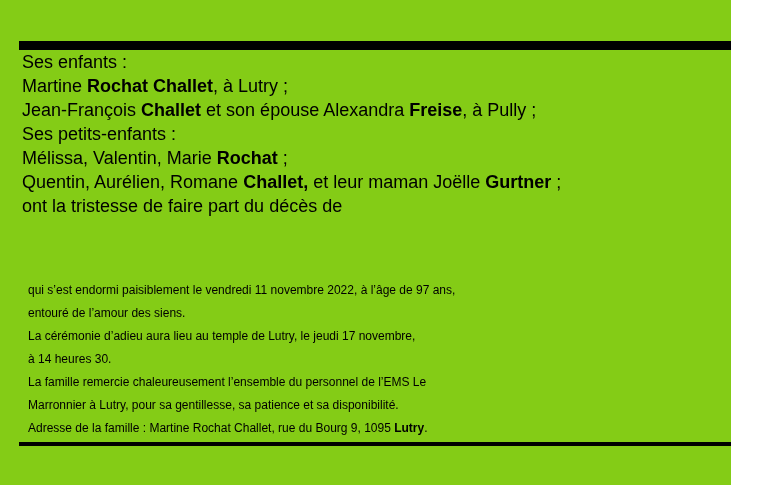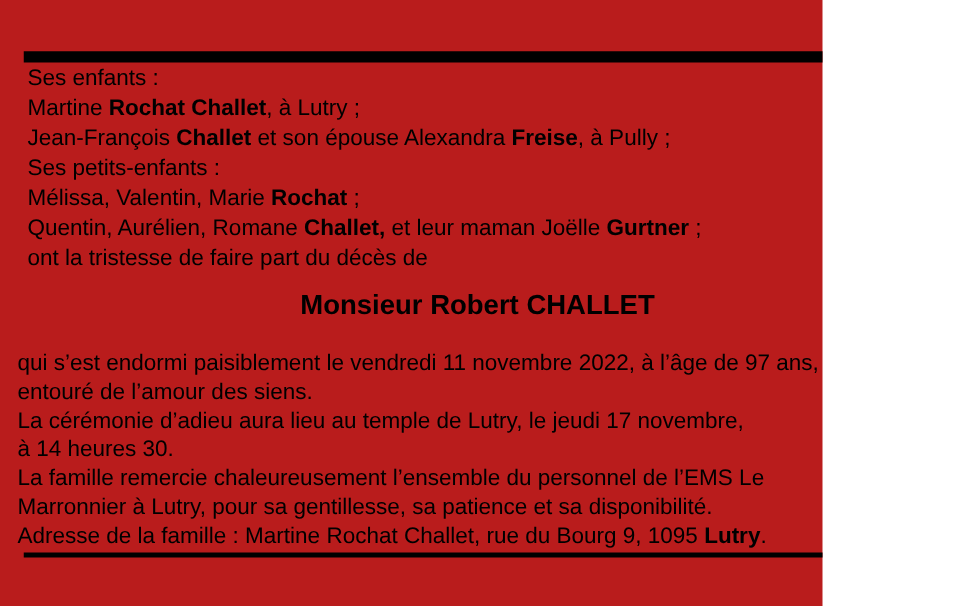--- a/index.html
+++ b/index.html
@@ -7,24 +7,24 @@
     padding: 0;
     width: 765px;
     height: 485px;
     background: #ffffff;
     font-family: "Liberation Sans", sans-serif;
     color: #000000;
     -webkit-font-smoothing: antialiased;
   }
   .page {
     position: relative;
-    width: 658px;
+    width: 731px;
     height: 485px;
     overflow: hidden;
-    background: #b91c1c;
+    background: #84cc16;
   }
   .rule {
     position: absolute;
     left: 19px;
     width: 726px;
     background: #000000;
   }
   .rule-top {
     top: 41px;
     height: 9px;
@@ -37,24 +37,24 @@
     position: absolute;
     left: 22px;
     top: 50px;
     width: 730px;
     font-size: 18px;
     line-height: 24px;
     white-space: pre;
   }
   .body-block {
     position: absolute;
-    left: 14px;
+    left: 28px;
     top: 279px;
     width: 730px;
-    font-size: 18px;
+    font-size: 12px;
     line-height: 23px;
     white-space: pre;
   }
   .title {
     position: absolute;
     left: 19px;
     top: 231px;
     width: 726px;
     margin: 0;
     text-align: center;
@@ -73,19 +73,18 @@
 </style>
 </head>
 <body>
 
 <div class="page">
 
   <div class="rule rule-top"></div>
 
   <div class="intro-block"><div class="line"><span>Ses enfants :</span></div><div class="line"><span>Martine </span><span class="bold">Rochat Challet</span><span>, à Lutry ;</span></div><div class="line"><span>Jean-François </span><span class="bold">Challet</span><span> et son épouse Alexandra </span><span class="bold">Freise</span><span>, à Pully ;</span></div><div class="line"><span>Ses petits-enfants :</span></div><div class="line"><span>Mélissa, Valentin, Marie </span><span class="bold">Rochat</span><span> ;</span></div><div class="line"><span>Quentin, Aurélien, Romane </span><span class="bold">Challet,</span><span> et leur maman Joëlle </span><span class="bold">Gurtner</span><span> ;</span></div><div class="line"><span>ont la tristesse de faire part du décès de</span></div></div>
 
-  <h1 class="title">Monsieur Robert CHALLET</h1>
 
   <div class="body-block"><div class="line"><span>qui s’est endormi paisiblement le vendredi 11 novembre 2022, à l’âge de 97 ans,</span></div><div class="line"><span>entouré de l’amour des siens.</span></div><div class="line"><span>La cérémonie d’adieu aura lieu au temple de Lutry, le jeudi 17 novembre,</span></div><div class="line"><span>à 14 heures 30.</span></div><div class="line"><span>La famille remercie chaleureusement l’ensemble du personnel de l’EMS Le</span></div><div class="line"><span>Marronnier à Lutry, pour sa gentillesse, sa patience et sa disponibilité.</span></div><div class="line"><span>Adresse de la famille : Martine Rochat Challet, rue du Bourg 9, 1095 </span><span class="bold">Lutry</span><span>.</span></div></div>
 
   <div class="rule rule-bottom"></div>
 
 </div>
 
 </body></html>

